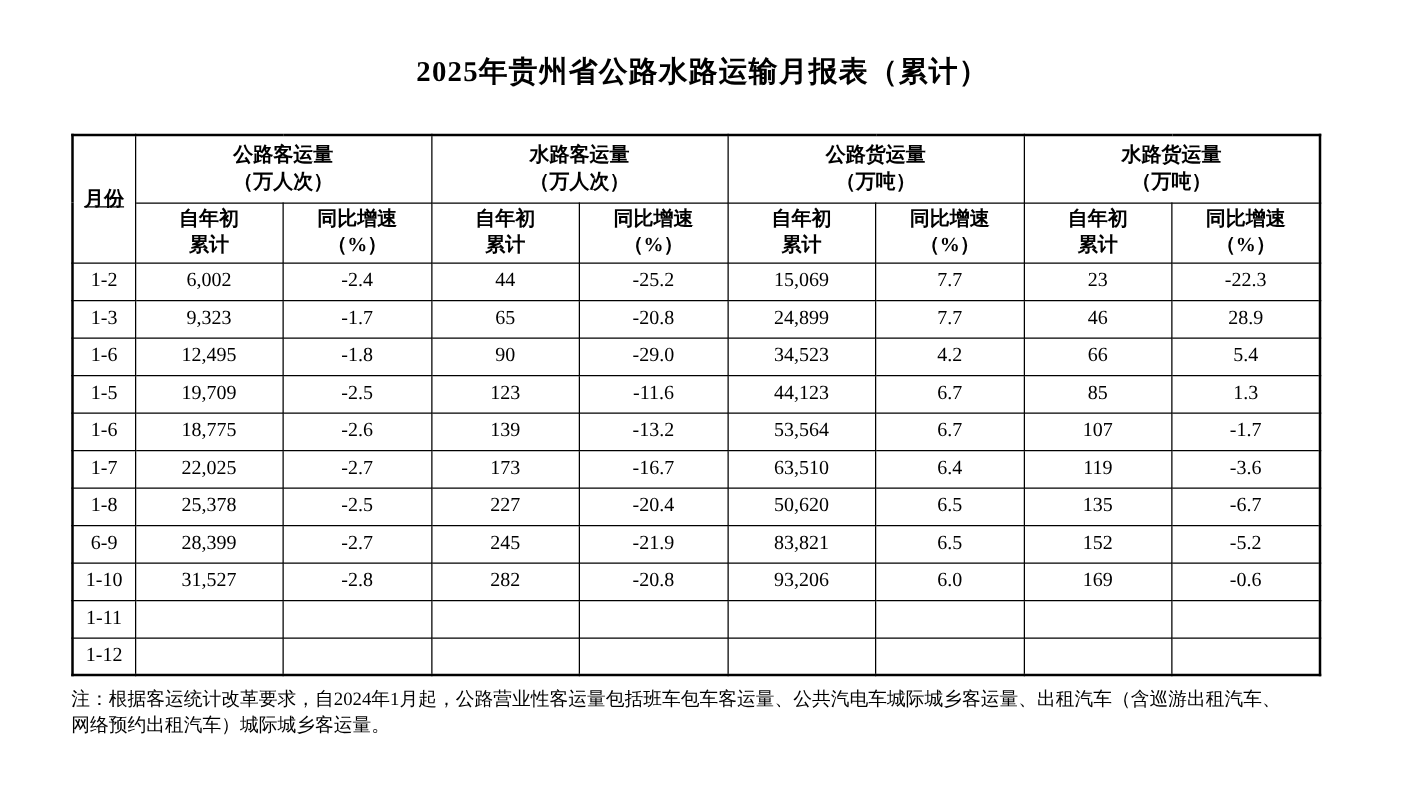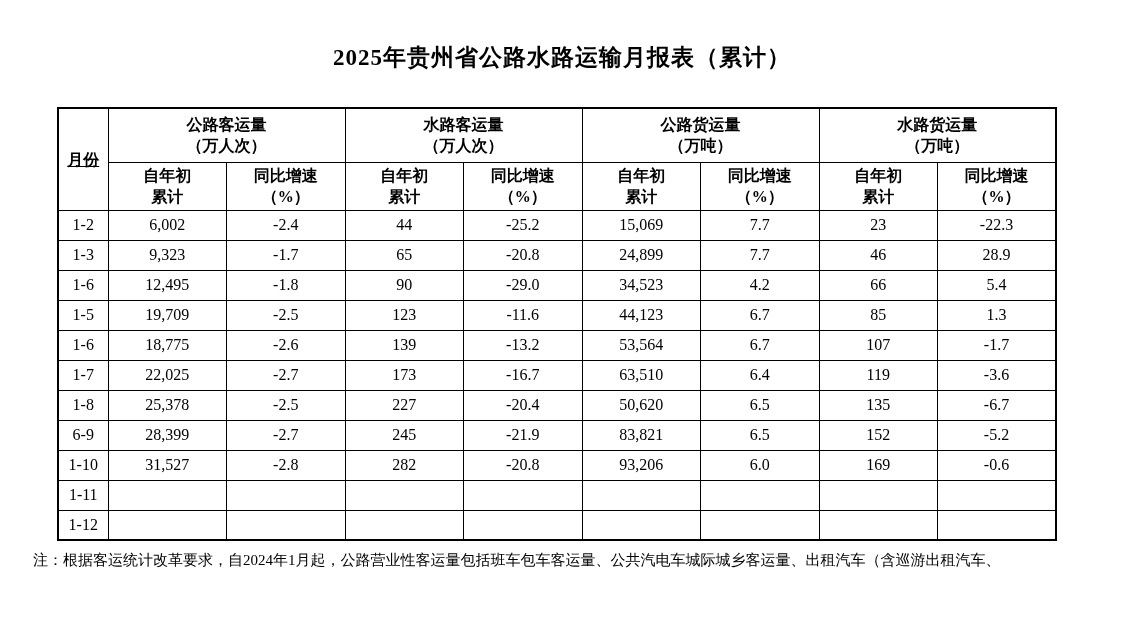--- a/index.html
+++ b/index.html
@@ -38,21 +38,21 @@
     line-height: 21px;
   }
   tr.group-row th { height: 54px; }
   tr.sub-row th { height: 48px; }
   th.month-head { font-size: 16px; text-decoration: underline; }
   tbody td {
     height: 30px;
     font-size: 16px;
   }
   .footnote {
-    margin: 9px 0 0 33px;
+    margin: 9px 0 0 57px;
     width: 1030px;
     font-size: 15px;
     line-height: 21px;
   }
 </style>
 </head>
 <body>
 
 <div class="page">
 
@@ -245,15 +245,16 @@
           <td></td>
           <td></td>
           <td></td>
           <td></td>
         </tr>
       </tbody>
   </table>
 
   <div class="footnote">
     <div>注：根据客运统计改革要求，自2024年1月起，公路营业性客运量包括班车包车客运量、公共汽电车城际城乡客运量、出租汽车（含巡游出租汽车、</div>
+    <div>网络预约出租汽车）城际城乡客运量。</div>
   </div>
 
 </div>
 
 </body></html>

